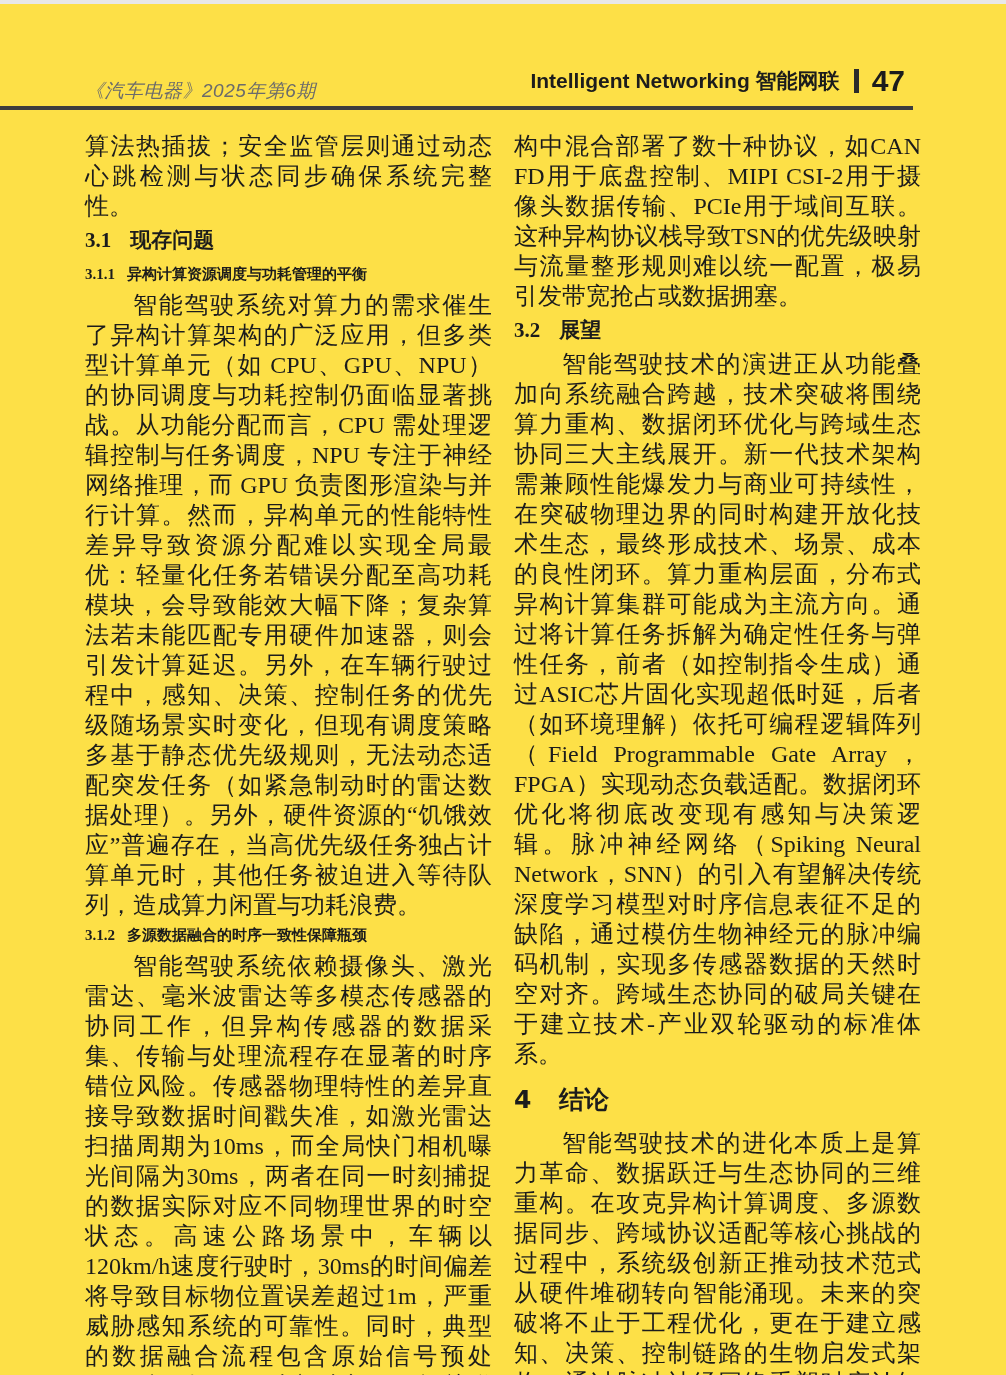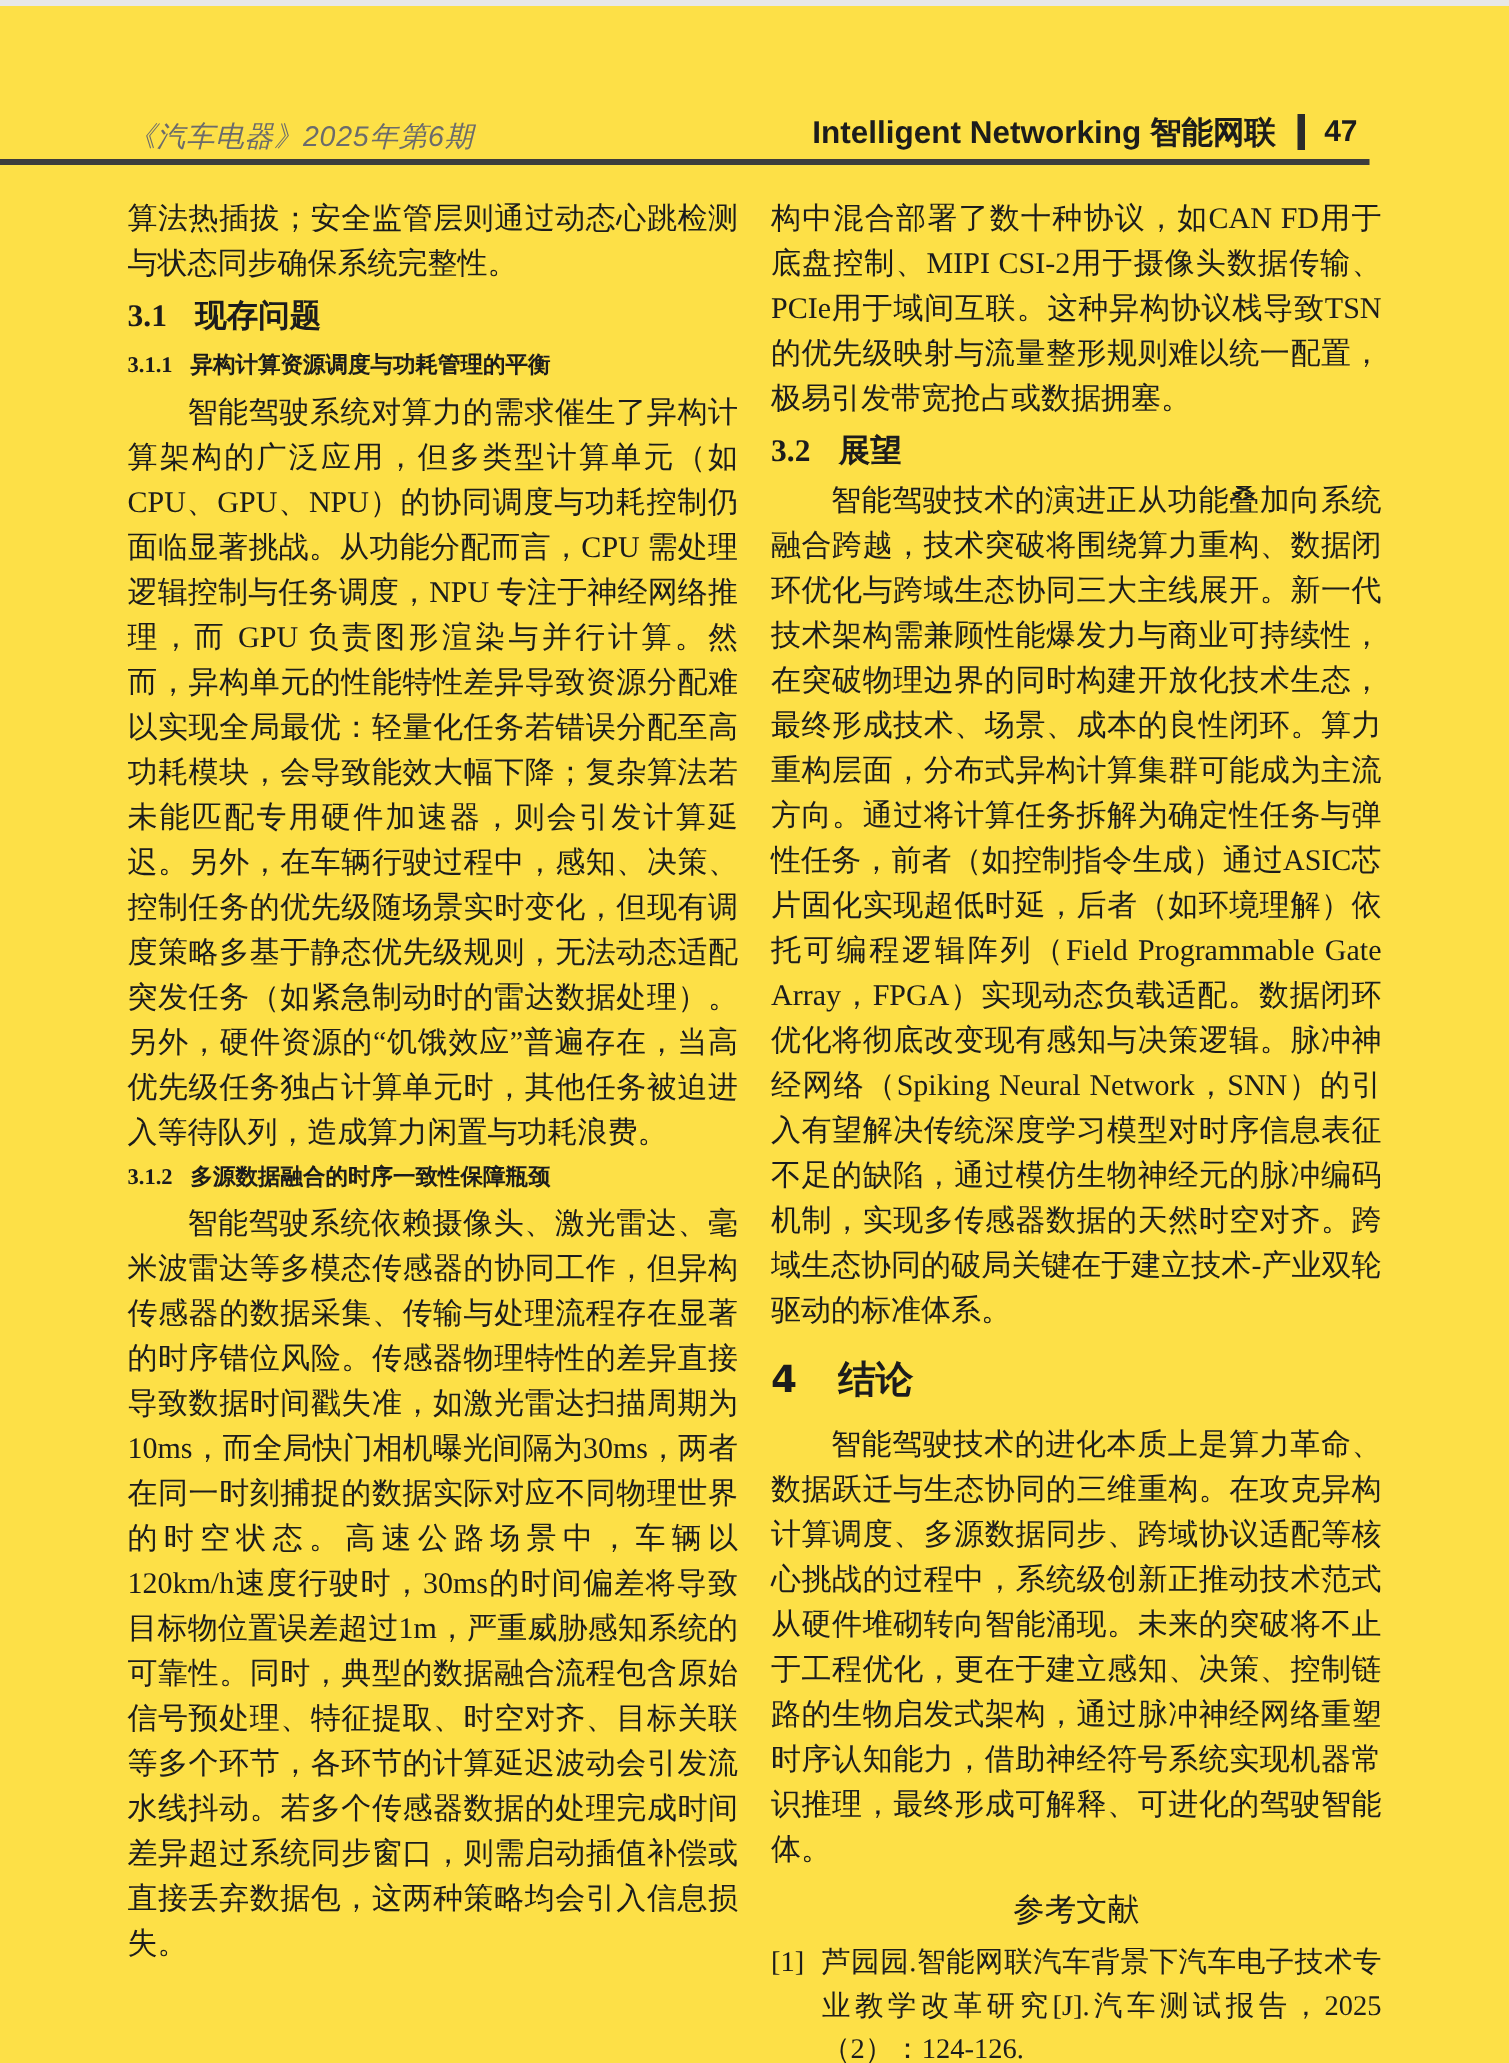--- a/index.html
+++ b/index.html
@@ -13,43 +13,43 @@
     color:#1c1c1c;
   }
   
   .journal-issue{
     position:absolute;top:74px;left:85px;
     font-family:"Liberation Sans","DejaVu Sans",sans-serif;
     font-style:italic;font-size:19px;color:#6b6b6b;
     letter-spacing:0.5px;
   }
   .header-right{
-    position:absolute;top:70px;right:101px;
+    position:absolute;top:60px;right:101px;
     display:flex;align-items:center;
     font-family:"Liberation Sans","DejaVu Sans",sans-serif;
     font-weight:bold;color:#1c1c1c;
   }
   .header-section{font-size:21px;}
   .header-divider{
     display:inline-block;width:5px;height:24px;
     background:#2b2b2b;margin:0 13px 0 14px;
   }
-  .header-pageno{font-size:20px;}
+  .header-pageno{font-size:30px;}
   .header-rule{
     position:absolute;top:102px;left:0;
     width:913px;height:4px;background:#3d3d3d;
   }
   
   .columns{
     position:absolute;top:127px;left:85px;right:85px;
     display:flex;gap:22px;
   }
   .col{flex:1;min-width:0;}
   .para{
-    font-size:20px;line-height:30px;
+    font-size:24px;line-height:30px;
     text-align:justify;margin:0;
     text-indent:2em;
   }
   .para.noindent{text-indent:0;}
   
   .h1{
     font-family:"DejaVu Sans","Liberation Sans",sans-serif;
     font-weight:bold;font-size:25px;line-height:32px;
     margin:15px 0 12px 0;
   }

